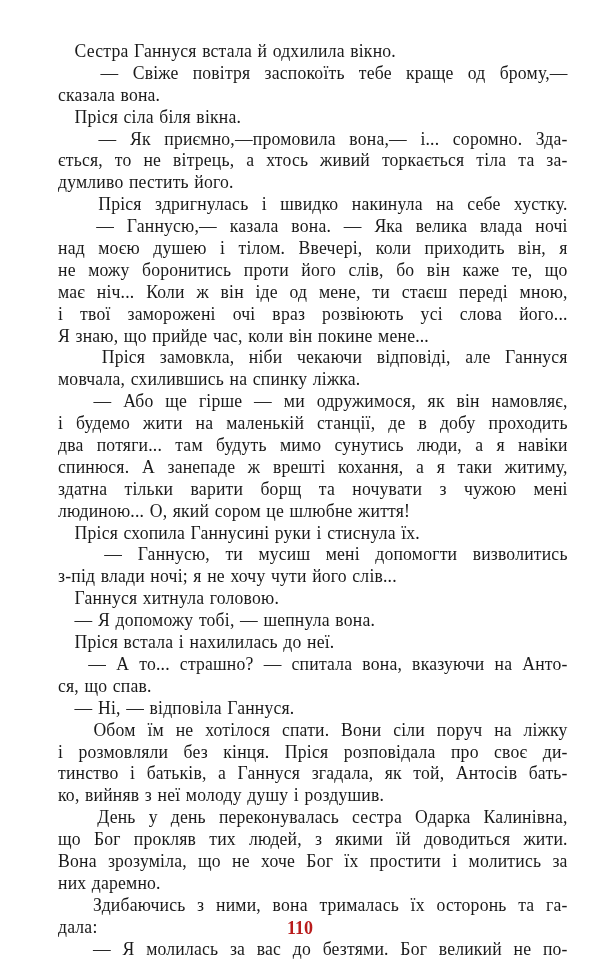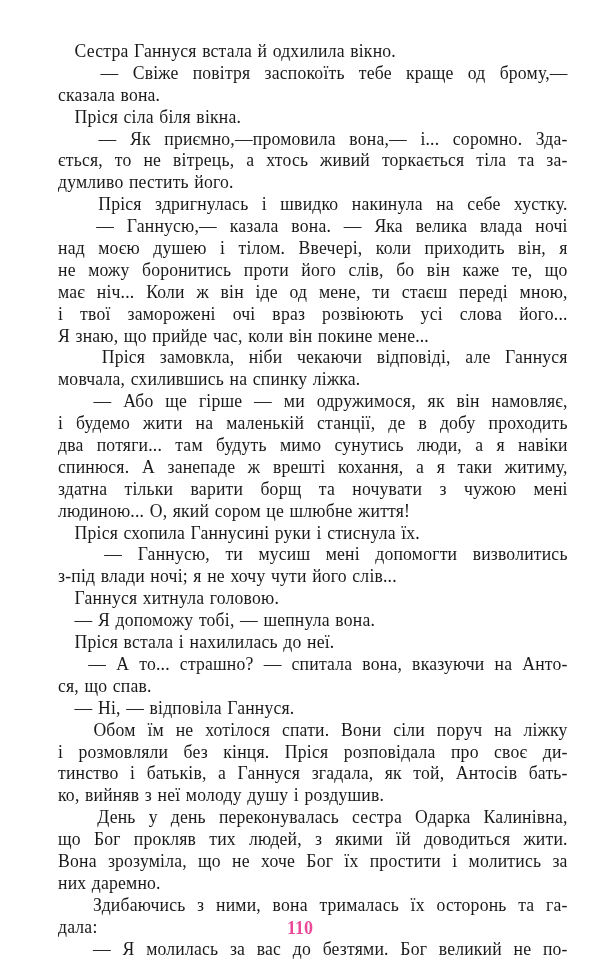--- a/index.html
+++ b/index.html
@@ -48,21 +48,21 @@
     }
     .page-number {
       position: absolute;
       left: 0;
       width: 600px;
       top: 918px;
       text-align: center;
       font-size: 18px;
       font-weight: bold;
       font-family: "Liberation Serif", "DejaVu Serif", serif;
-      color: #ec4899;
+      color: #b91c1c;
     }
   </style>
 </head>
 <body>
 
 <div class="page">
   <div class="text-block" id="text-block">
       <span class="line last" style="white-space: pre;">   Сестра Ганнуся встала й одхилила вікно.</span>
       <span class="line" style="white-space: pre;">   — Свіже повітря заспокоїть тебе краще од брому,—</span>
       <span class="line last" style="white-space: pre;">сказала вона.</span>

